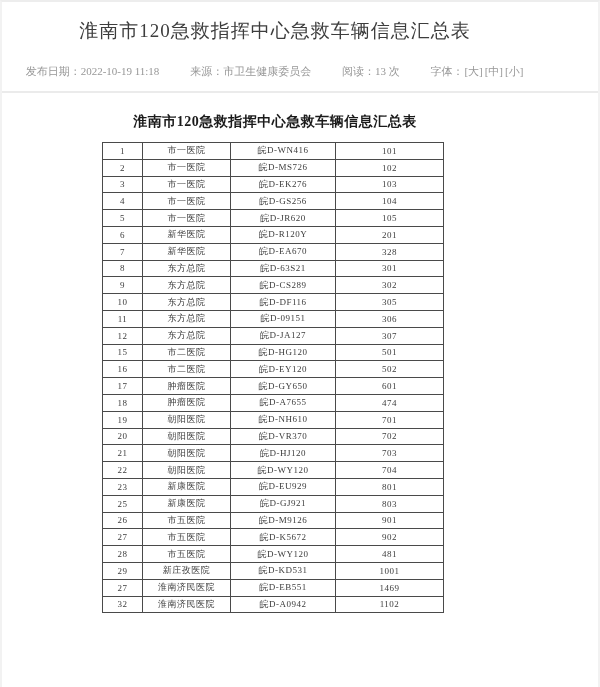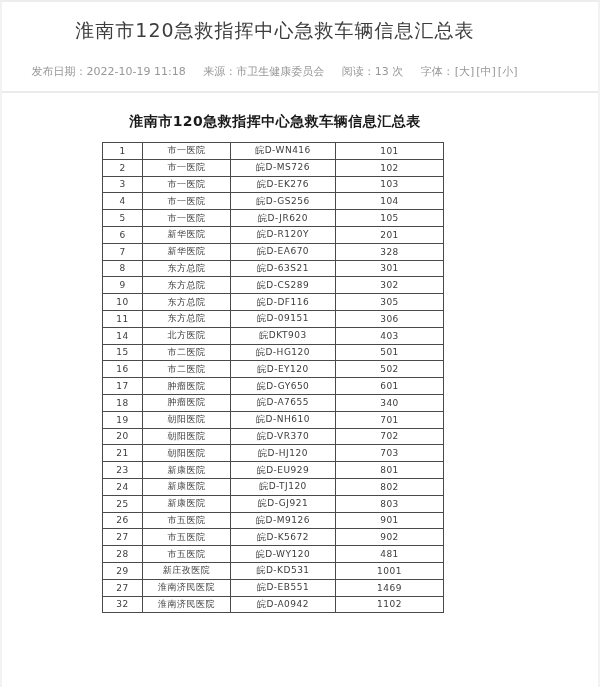--- a/index.html
+++ b/index.html
@@ -11,40 +11,41 @@
   .page {
     position: relative;
     width: 600px;
     height: 687px;
     background: #ffffff;
     border-top: 2px solid #ededed;
     border-left: 2px solid #f2f2f2;
     border-right: 2px solid #f2f2f2;
     box-sizing: border-box;
     overflow: hidden;
+    font-family: Liberation Serif, serif;
   }
   .article-header {
     width: 546px;
     text-align: center;
     padding-top: 16px;
   }
   .page-title {
     margin: 0;
     font-size: 19px;
     font-weight: 500;
     color: #3d3d3d;
     letter-spacing: 1px;
   }
   .meta-line {
     margin-top: 20px;
     font-size: 11px;
     color: #979797;
     white-space: nowrap;
   }
-  .meta-line .meta-item { margin: 0 7px; }
+  .meta-line .meta-item { margin: 0 14px; }
   .meta-line .font-opt { margin: 0 1px; color: #979797; cursor: pointer; }
   .header-divider {
     width: 600px;
     border-bottom: 2px solid #ebebeb;
     margin-top: 12px;
     margin-left: -2px;
   }
   .table-title {
     width: 546px;
     text-align: center;
@@ -161,24 +162,24 @@
           <td>皖D-DF116</td>
           <td>305</td>
         </tr>
         <tr>
           <td>11</td>
           <td>东方总院</td>
           <td>皖D-09151</td>
           <td>306</td>
         </tr>
         <tr>
-          <td>14</td>
-          <td>北方医院</td>
-          <td>皖DKT903</td>
-          <td>403</td>
+          <td>12</td>
+          <td>东方总院</td>
+          <td>皖D-JA127</td>
+          <td>307</td>
         </tr>
         <tr>
           <td>15</td>
           <td>市二医院</td>
           <td>皖D-HG120</td>
           <td>501</td>
         </tr>
         <tr>
           <td>16</td>
           <td>市二医院</td>
@@ -188,53 +189,53 @@
         <tr>
           <td>17</td>
           <td>肿瘤医院</td>
           <td>皖D-GY650</td>
           <td>601</td>
         </tr>
         <tr>
           <td>18</td>
           <td>肿瘤医院</td>
           <td>皖D-A7655</td>
-          <td>340</td>
+          <td>474</td>
         </tr>
         <tr>
           <td>19</td>
           <td>朝阳医院</td>
           <td>皖D-NH610</td>
           <td>701</td>
         </tr>
         <tr>
           <td>20</td>
           <td>朝阳医院</td>
           <td>皖D-VR370</td>
           <td>702</td>
         </tr>
         <tr>
           <td>21</td>
           <td>朝阳医院</td>
           <td>皖D-HJ120</td>
           <td>703</td>
+        </tr>
+        <tr>
+          <td>22</td>
+          <td>朝阳医院</td>
+          <td>皖D-WY120</td>
+          <td>704</td>
         </tr>
         <tr>
           <td>23</td>
           <td>新康医院</td>
           <td>皖D-EU929</td>
           <td>801</td>
         </tr>
         <tr>
-          <td>24</td>
-          <td>新康医院</td>
-          <td>皖D-TJ120</td>
-          <td>802</td>
-        </tr>
-        <tr>
           <td>25</td>
           <td>新康医院</td>
           <td>皖D-GJ921</td>
           <td>803</td>
         </tr>
         <tr>
           <td>26</td>
           <td>市五医院</td>
           <td>皖D-M9126</td>
           <td>901</td>

